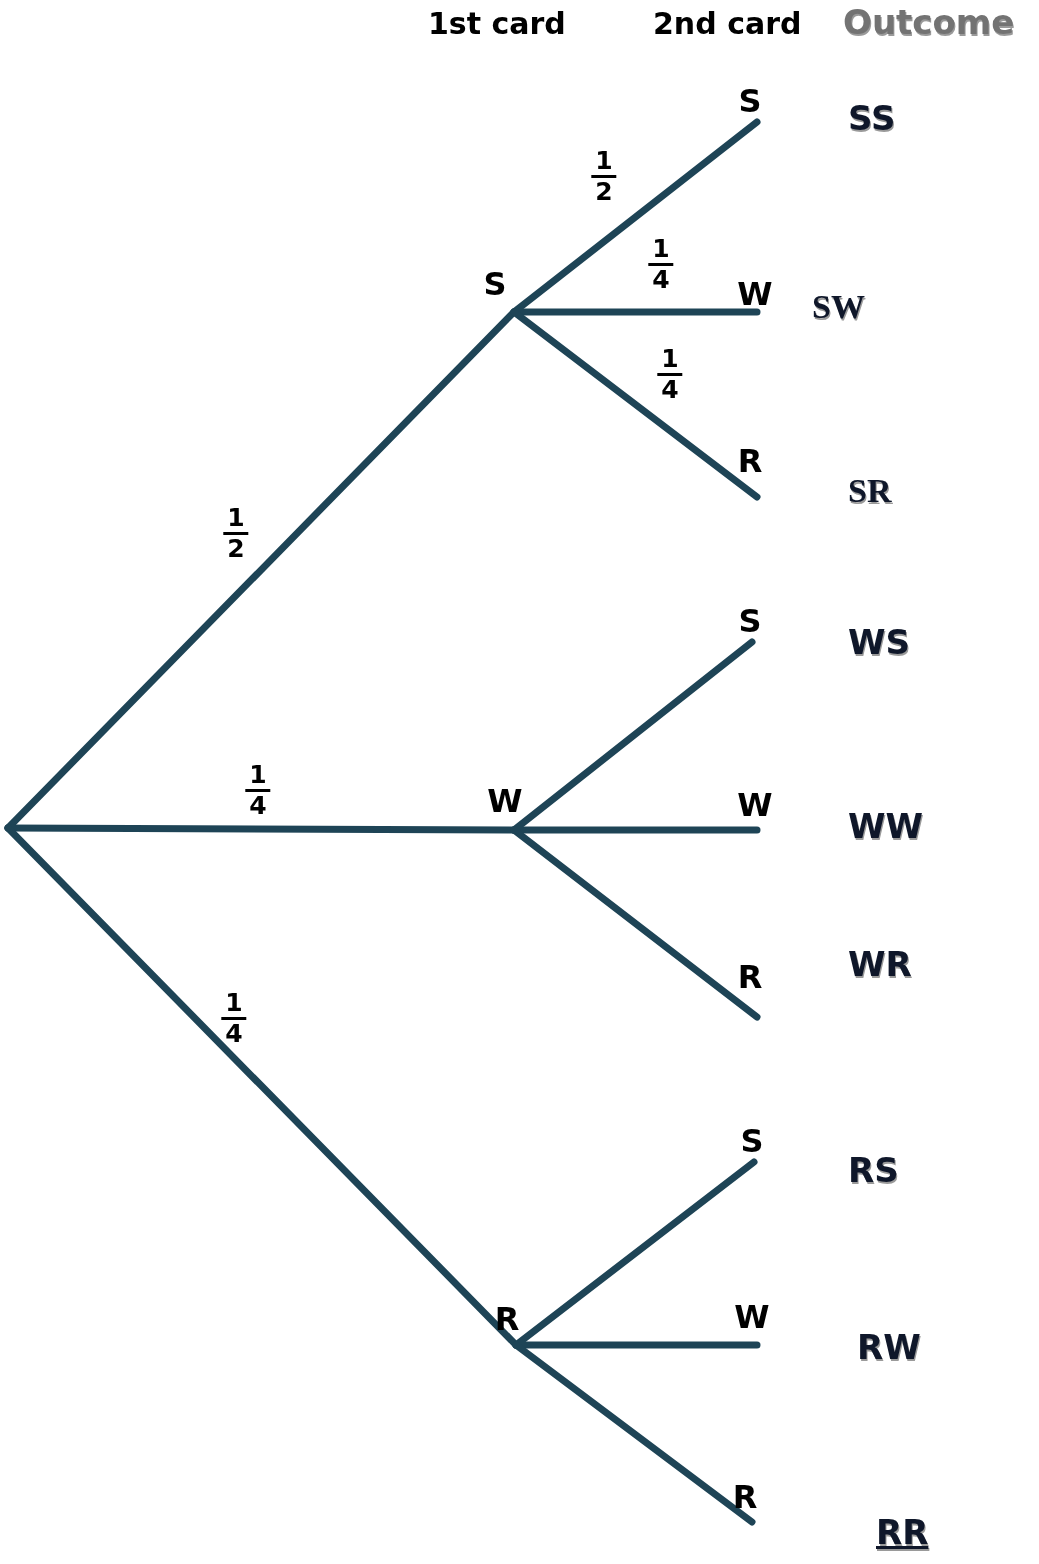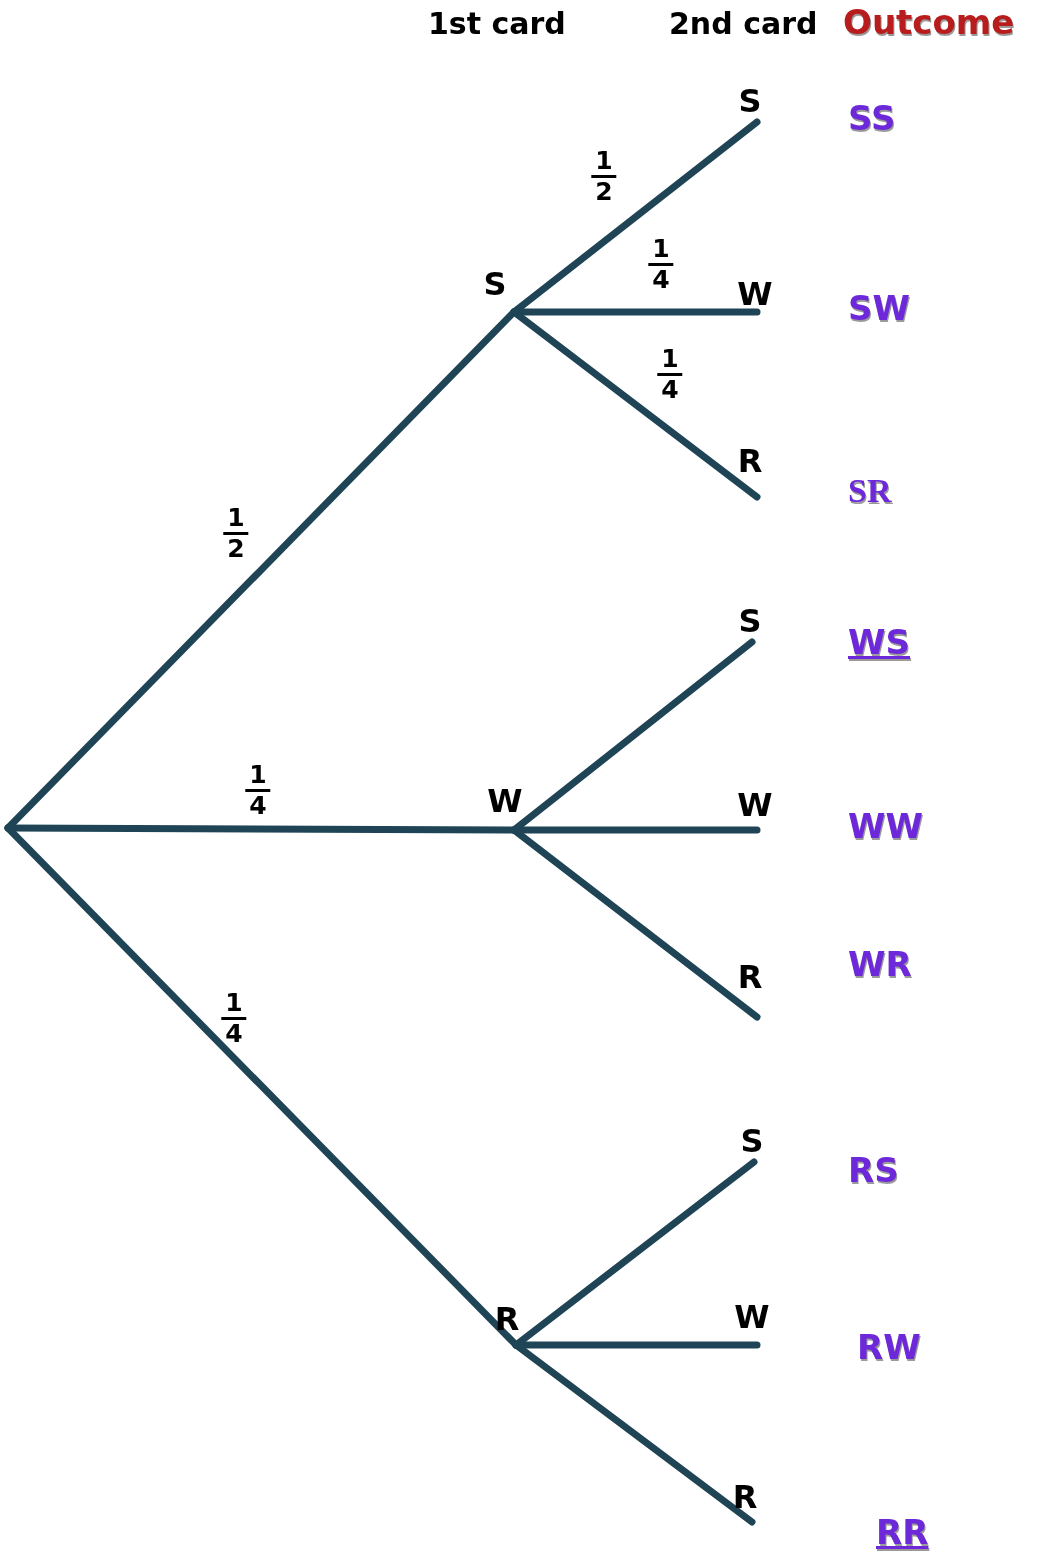--- a/index.html
+++ b/index.html
@@ -18,36 +18,36 @@
   }
   .hdr{
     position:absolute;
     font-weight:bold;
     font-size:30px;
     color:#000;
     white-space:nowrap;
   }
   .hdr.outcome-hdr{
     font-size:34px;
-    color:#b91c1c;
+    color:#737373;
     text-shadow:1px 2px 0 #9a9a9a;
   }
   .node-label{
     position:absolute;
     font-weight:bold;
     font-size:32px;
     color:#000;
     transform:translateX(-50%);
     white-space:nowrap;
   }
   .outcome-label{
     position:absolute;
     font-weight:bold;
     font-size:34px;
-    color:#6d28d9;
+    color:#0f172a;
     text-shadow:1px 2px 0 #9a9a9a;
     white-space:nowrap;
   }
   .frac{
     position:absolute;
     transform:translateX(-50%);
     text-align:center;
     font-weight:bold;
     font-size:25px;
     line-height:1.05;
@@ -81,21 +81,21 @@
     <line x1="514" y1="830" x2="752" y2="642"></line>
     <line x1="514" y1="830" x2="757" y2="830"></line>
     <line x1="514" y1="830" x2="757" y2="1017"></line>
 
     <line x1="516" y1="1345" x2="754" y2="1162"></line>
     <line x1="516" y1="1345" x2="757" y2="1345"></line>
     <line x1="516" y1="1345" x2="752" y2="1522"></line>
   </svg>
 
   <div class="hdr" style="left:428px;top:6px;">1st card</div>
-  <div class="hdr" style="left:653px;top:6px;margin-left:16px;">2nd card</div>
+  <div class="hdr" style="left:653px;top:6px;">2nd card</div>
   <div class="hdr outcome-hdr" style="left:843px;top:2px;">Outcome</div>
 
   <div class="node-label" style="left:495px;top:265px;">S</div>
   <div class="node-label" style="left:505px;top:782px;">W</div>
   <div class="node-label" style="left:507px;top:1300px;">R</div>
 
   <div class="node-label" style="left:750px;top:82px;">S</div>
   <div class="node-label" style="left:755px;top:275px;">W</div>
   <div class="node-label" style="left:750px;top:442px;">R</div>
   <div class="node-label" style="left:750px;top:602px;">S</div>
@@ -124,22 +124,22 @@
   <div class="frac" style="left:661px;top:236px;">
     <span class="num">1</span>
     <span class="den">4</span>
   </div>
   <div class="frac" style="left:670px;top:346px;">
     <span class="num">1</span>
     <span class="den">4</span>
   </div>
 
   <div class="outcome-label" style="left:848px;top:98px;">SS</div>
-  <div class="outcome-label" style="left:848px;top:288px;">SW</div>
+  <div class="outcome-label" style="left:812px;top:288px;font-family:Liberation Serif, serif;">SW</div>
   <div class="outcome-label" style="left:848px;top:472px;font-family:Liberation Serif, serif;">SR</div>
-  <div class="outcome-label" style="left:848px;top:622px;text-decoration:underline;">WS</div>
+  <div class="outcome-label" style="left:848px;top:622px;">WS</div>
   <div class="outcome-label" style="left:848px;top:806px;text-align:center;">WW</div>
   <div class="outcome-label" style="left:848px;top:944px;">WR</div>
   <div class="outcome-label" style="left:848px;top:1142px;margin-top:8px;">RS</div>
   <div class="outcome-label" style="left:848px;top:1327px;margin-left:9px;">RW</div>
   <div class="outcome-label" style="left:876px;top:1512px;text-decoration:underline;">RR</div>
 
 </div>
 
 </body></html>

